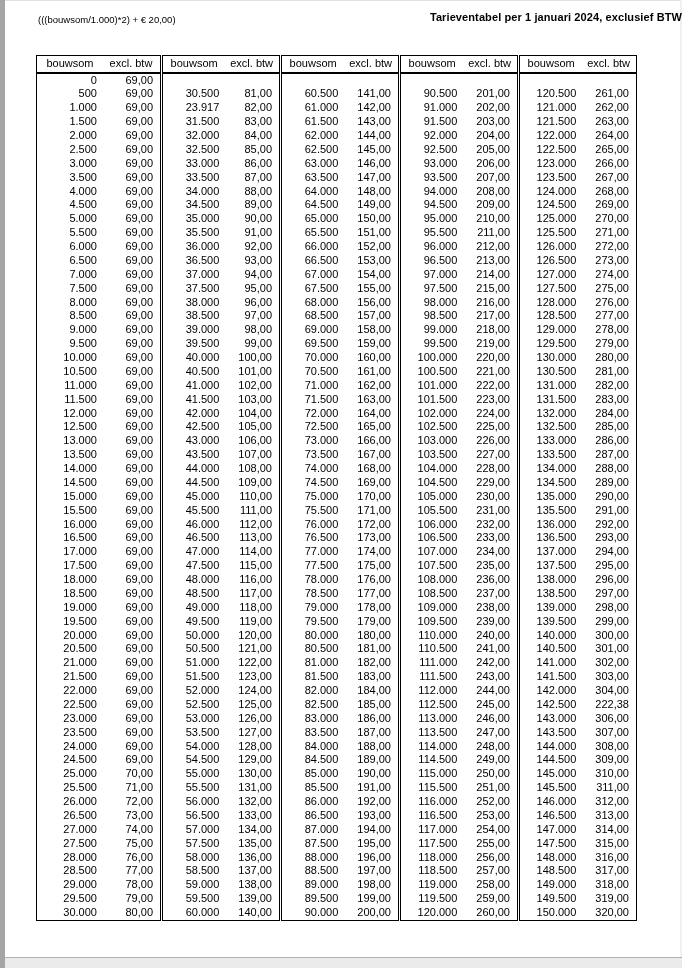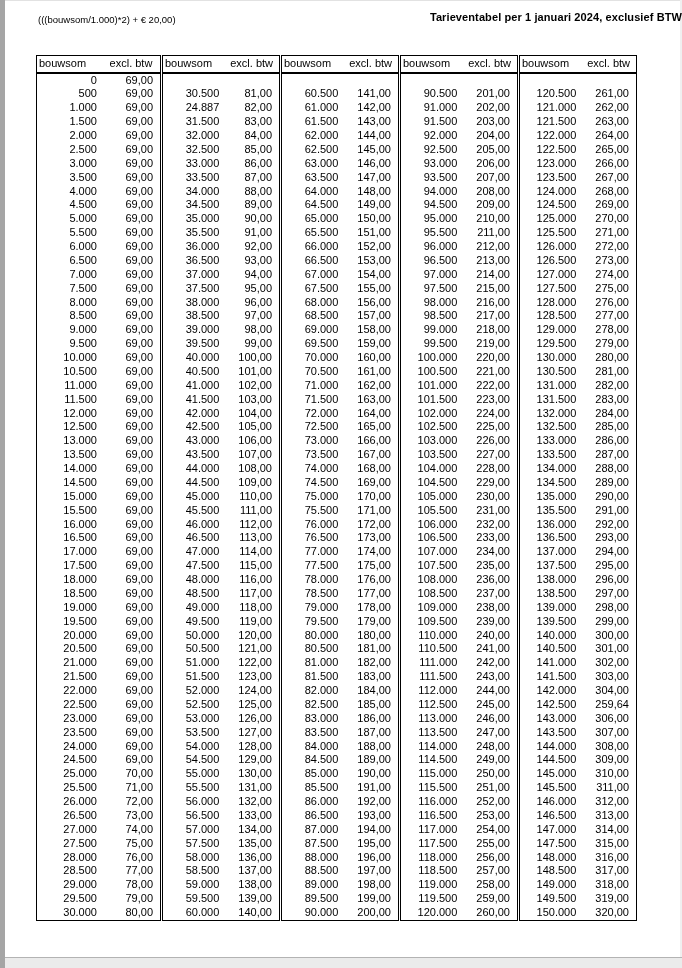--- a/index.html
+++ b/index.html
@@ -16,21 +16,21 @@
     font-size:11px;font-weight:bold;letter-spacing:0.1px;
   }
   .formula{position:absolute;top:14px;left:38px;font-size:9.5px;}
   .tariff-table{
     position:absolute;left:36px;top:55px;width:601px;
     display:flex;gap:1px;align-items:stretch;
   }
   .group{border:1.5px solid #000;flex:1 1 0;background:#fff;box-sizing:border-box;}
   .group:first-child{flex:0 0 125px;}
   .ghead{display:flex;height:15.5px;line-height:15.5px;border-bottom:2px solid #000;font-size:11px;}
-  .h1{width:52%;text-align:left;padding-left:2px;box-sizing:border-box;white-space:nowrap;}
+  .h1{width:52%;text-align:center;padding-left:2px;box-sizing:border-box;white-space:nowrap;}
   .h2{flex:1;text-align:center;padding-left:1px;box-sizing:border-box;white-space:nowrap;}
   .row{display:flex;height:13.88px;line-height:13.9px;font-size:11px;}
   .c1{width:52%;text-align:right;padding-right:4px;box-sizing:border-box;white-space:nowrap;}
   .c2{flex:1;text-align:right;padding-right:7px;box-sizing:border-box;white-space:nowrap;}
 </style>
 </head>
 <body>
 
 <div class="edge-left"></div>
 <div class="edge-top"></div>
@@ -297,21 +297,21 @@
       </div>
       <div class="row">
         <div class="c1"></div>
         <div class="c2"></div>
       </div>
       <div class="row">
         <div class="c1">30.500</div>
         <div class="c2">81,00</div>
       </div>
       <div class="row">
-        <div class="c1">24.887</div>
+        <div class="c1">23.917</div>
         <div class="c2">82,00</div>
       </div>
       <div class="row">
         <div class="c1">31.500</div>
         <div class="c2">83,00</div>
       </div>
       <div class="row">
         <div class="c1">32.000</div>
         <div class="c2">84,00</div>
       </div>
@@ -1220,21 +1220,21 @@
       <div class="row">
         <div class="c1">141.500</div>
         <div class="c2">303,00</div>
       </div>
       <div class="row">
         <div class="c1">142.000</div>
         <div class="c2">304,00</div>
       </div>
       <div class="row">
         <div class="c1">142.500</div>
-        <div class="c2">259,64</div>
+        <div class="c2">222,38</div>
       </div>
       <div class="row">
         <div class="c1">143.000</div>
         <div class="c2">306,00</div>
       </div>
       <div class="row">
         <div class="c1">143.500</div>
         <div class="c2">307,00</div>
       </div>
       <div class="row">

